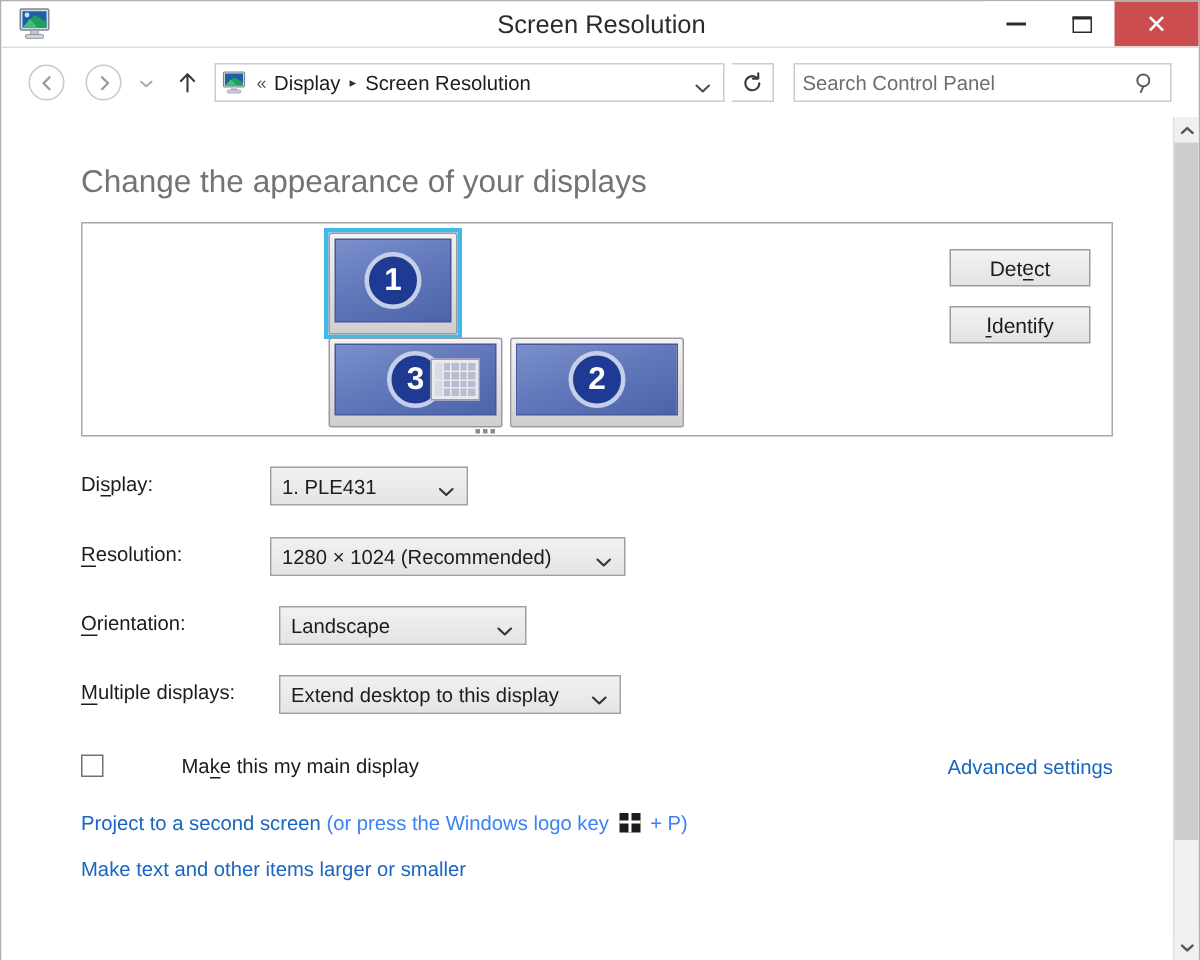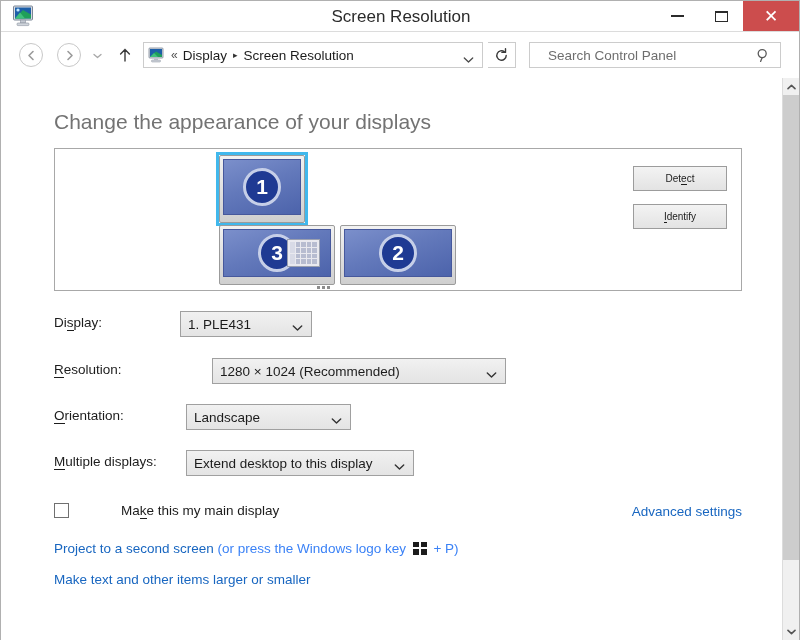--- a/index.html
+++ b/index.html
@@ -78,21 +78,21 @@
     display:flex;align-items:center;justify-content:center;
   }
   .searchbox{
     position:absolute;left:528px;top:10px;width:252px;height:26px;
     border:1px solid #cccccc;background:#ffffff;box-sizing:border-box;
     display:flex;align-items:center;
   }
   .searchbox input{
     border:none;outline:none;background:transparent;
     font-family:"Liberation Sans",sans-serif;font-size:13.5px;color:#222;
-    margin-left:16px;width:200px;
+    margin-left:3px;width:200px;
   }
   .searchbox input::placeholder{color:#6e6e6e;opacity:1;}
   .search-icon{position:absolute;right:9px;top:5px;}
 
   
   .content{
     position:absolute;left:0;top:77px;width:782px;height:562px;
     background:#ffffff;overflow:hidden;
   }
   .page-title{
@@ -144,21 +144,21 @@
   .mon-dots{
     position:absolute;right:4px;bottom:-5px;display:flex;gap:2px;
   }
   .mon-dots b{display:block;width:3px;height:3px;background:#8d8d8d;}
 
   
   .sidebtn{
     position:absolute;width:94px;height:25px;
     background:linear-gradient(#f3f3f3,#e3e3e3);
     border:1px solid #9c9c9c;box-sizing:border-box;
-    font-size:10px;color:#1c1c1c;font-family:"Liberation Sans",sans-serif;
+    font-size:14px;color:#1c1c1c;font-family:"Liberation Sans",sans-serif;
     display:flex;align-items:center;justify-content:center;
     cursor:default;
   }
   .acc{border-bottom:1px solid #1c1c1c;}
 
   
   .frow{position:absolute;left:53px;height:26px;}
   .flabel{
     position:absolute;left:0;top:4px;font-size:13.5px;color:#1c1c1c;
     white-space:nowrap;font-family:"Liberation Sans",sans-serif;
@@ -383,21 +383,21 @@
         <span class="cchev">
           <svg width="11" height="8" viewBox="0 0 11 8">
               <path d="M1.3 2 L5.5 6 L9.7 2" fill="none" stroke="#333" stroke-width="1.4" stroke-linecap="round" stroke-linejoin="round"></path>
             </svg>
         </span>
       </div>
     </div>
 
     <div class="frow" style="top:280px;width:400px;">
       <span class="flabel"><span></span><span class="acc">R</span><span>esolution:</span></span>
-      <div class="combo" style="left:126px;top:0;width:294px;margin-left:32px;">
+      <div class="combo" style="left:126px;top:0;width:237px;">
         <span class="val">1280 × 1024 (Recommended)</span>
         <span class="cchev">
           <svg width="11" height="8" viewBox="0 0 11 8">
               <path d="M1.3 2 L5.5 6 L9.7 2" fill="none" stroke="#333" stroke-width="1.4" stroke-linecap="round" stroke-linejoin="round"></path>
             </svg>
         </span>
       </div>
     </div>
 
     <div class="frow" style="top:326px;width:400px;">

